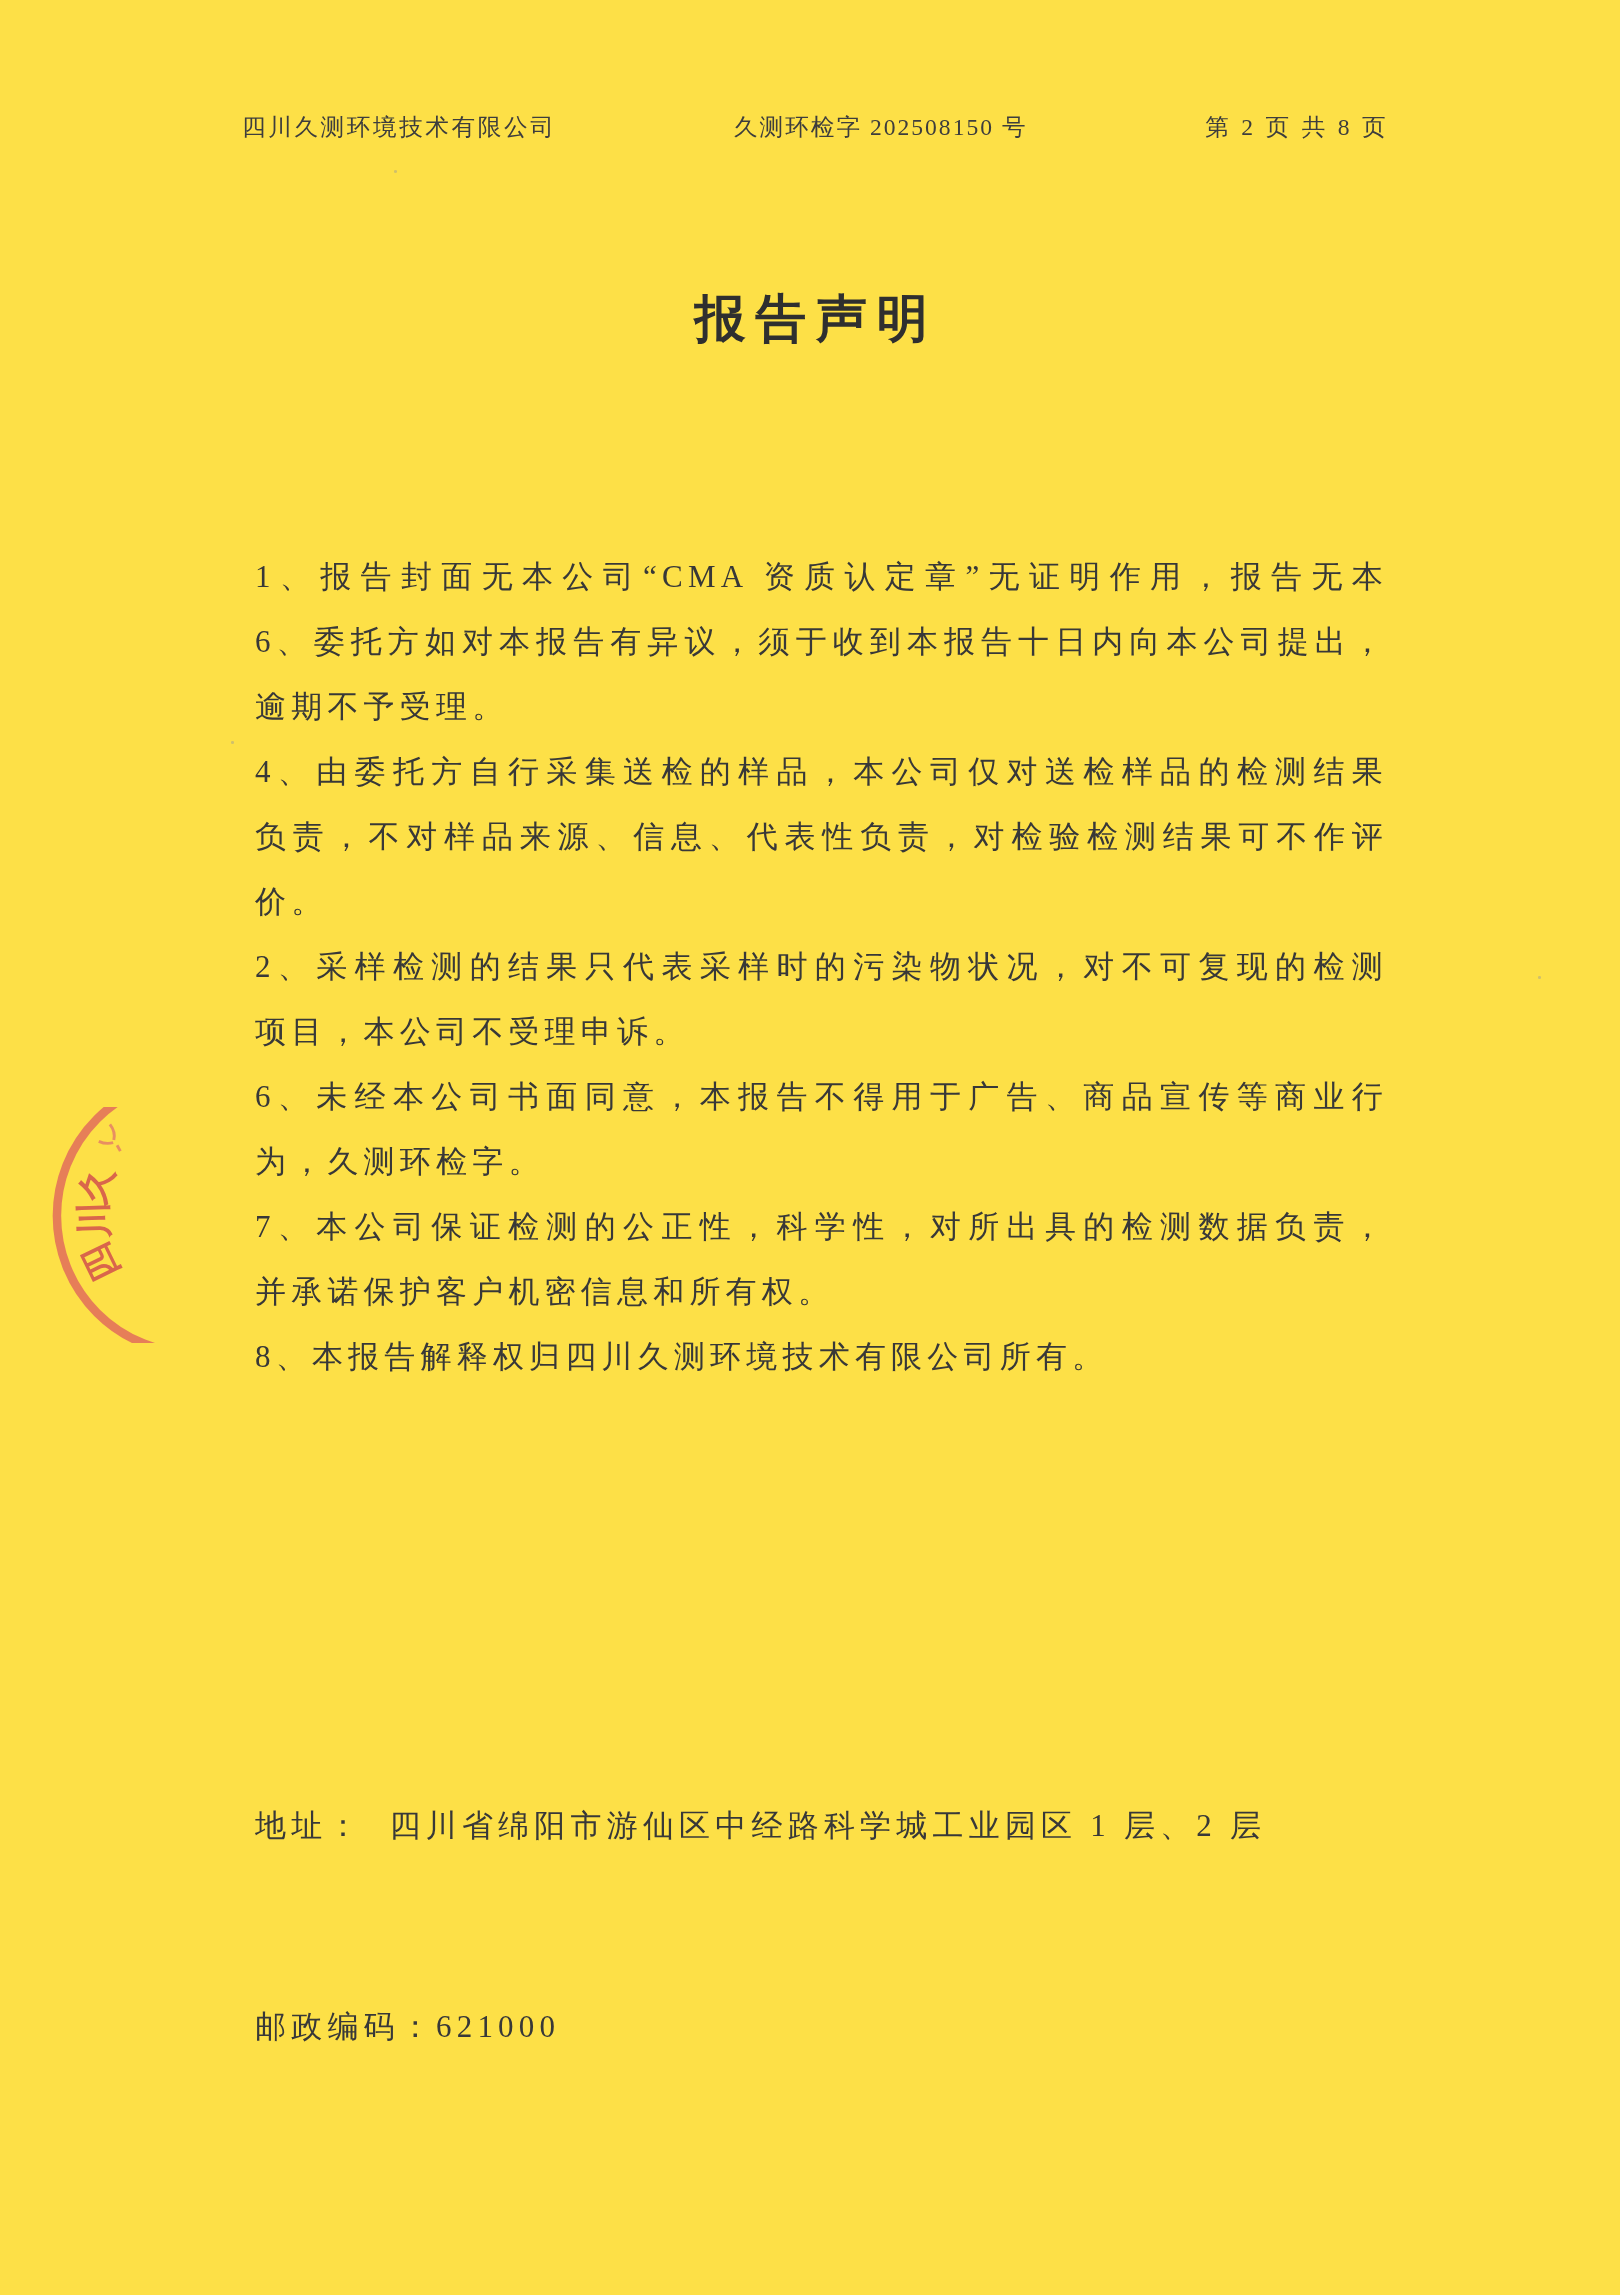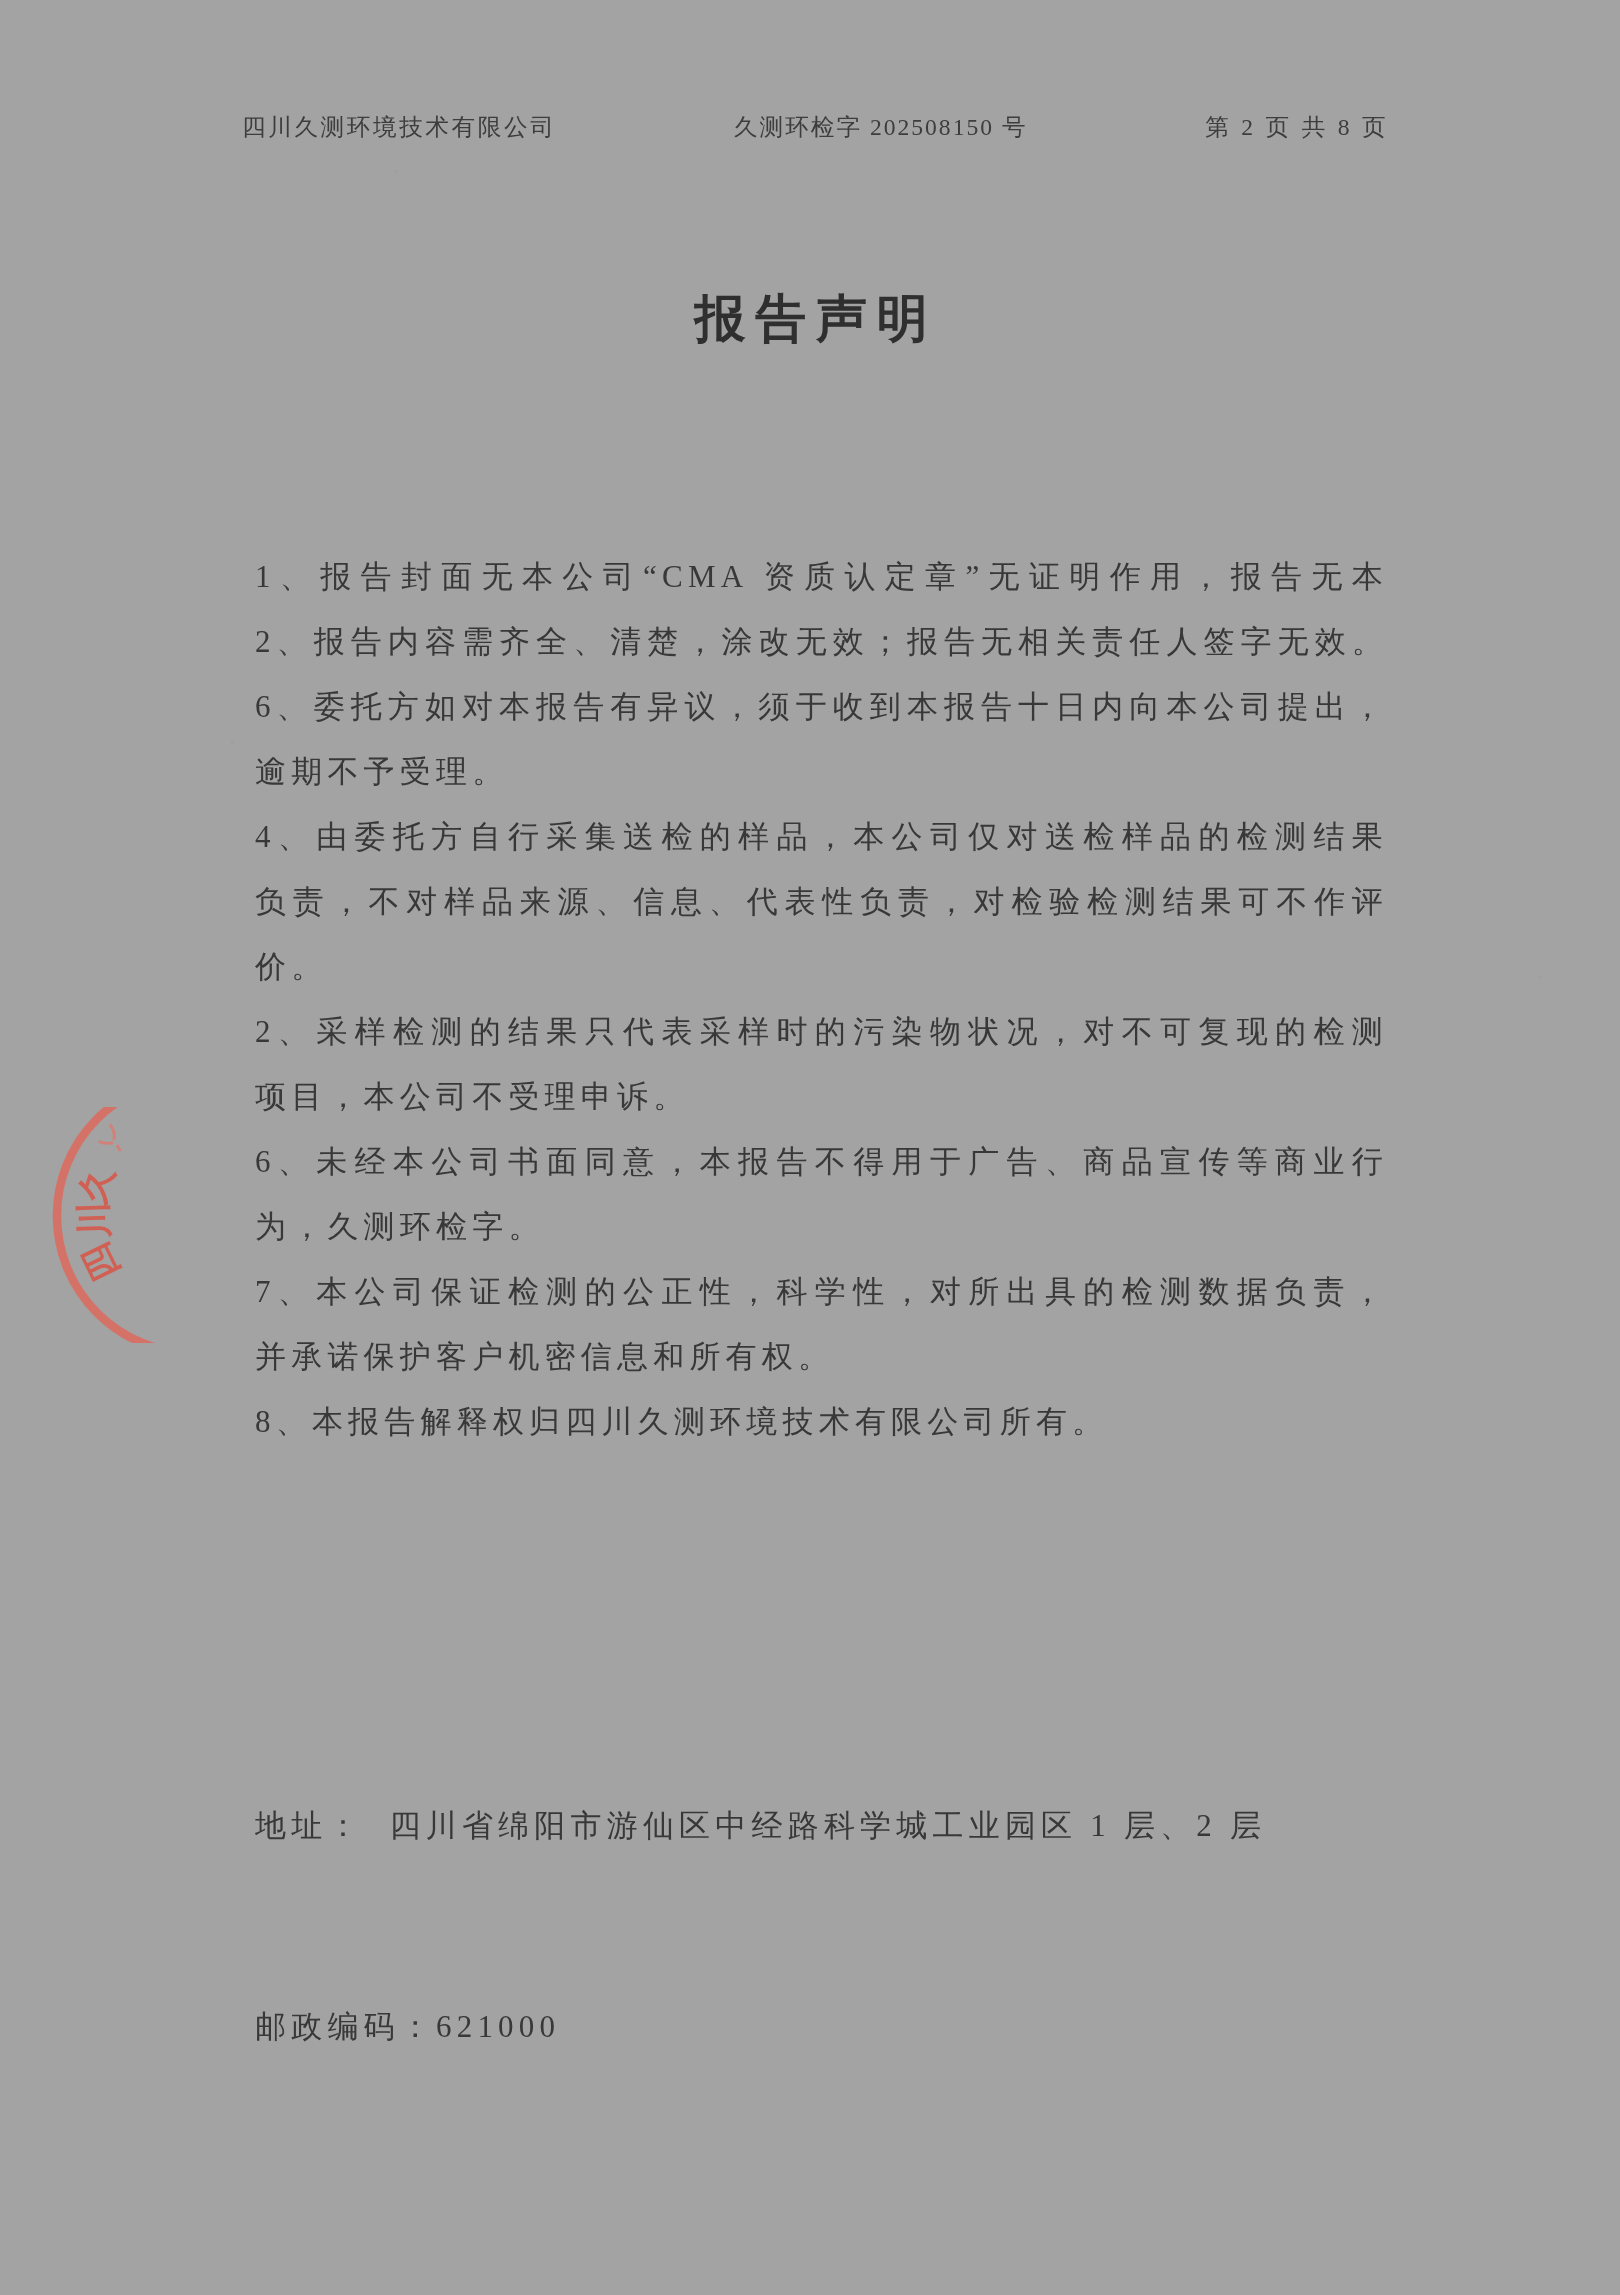--- a/index.html
+++ b/index.html
@@ -4,21 +4,21 @@
 <style>
   html, body { margin: 0; padding: 0; }
   body {
     width: 1621px; height: 2295px;
     background: #e8e8e6;
     font-family: "Liberation Serif", "DejaVu Serif", serif;
   }
   .page {
     position: relative;
     width: 1621px; height: 2295px;
-    background: #a3a3a3;
+    background: #fde047;
     color: #3a3a3a;
     overflow: hidden;
   }
   
   .page-header {
     position: absolute;
     top: 111px; left: 242px; right: 232px;
     display: flex;
     justify-content: space-between;
     align-items: baseline;
@@ -104,21 +104,20 @@
   <header class="page-header">
     <span class="h-left">四川久测环境技术有限公司</span>
     <span class="h-mid">久测环检字 202508150 号</span>
     <span class="h-right">第 2 页 共 8 页</span>
   </header>
 
   <h1 class="doc-title">报告声明</h1>
 
   <main class="statements">
     <div class="line j">1、报告封面无本公司“CMA 资质认定章”无证明作用，报告无本</div>
-    <div class="line j">2、报告内容需齐全、清楚，涂改无效；报告无相关责任人签字无效。</div>
     <div class="line j">6、委托方如对本报告有异议，须于收到本报告十日内向本公司提出，</div>
     <div class="line l">逾期不予受理。</div>
     <div class="line j">4、由委托方自行采集送检的样品，本公司仅对送检样品的检测结果</div>
     <div class="line j">负责，不对样品来源、信息、代表性负责，对检验检测结果可不作评</div>
     <div class="line l">价。</div>
     <div class="line j">2、采样检测的结果只代表采样时的污染物状况，对不可复现的检测</div>
     <div class="line l">项目，本公司不受理申诉。</div>
     <div class="line j">6、未经本公司书面同意，本报告不得用于广告、商品宣传等商业行</div>
     <div class="line l">为，久测环检字。</div>
     <div class="line j">7、本公司保证检测的公正性，科学性，对所出具的检测数据负责，</div>

